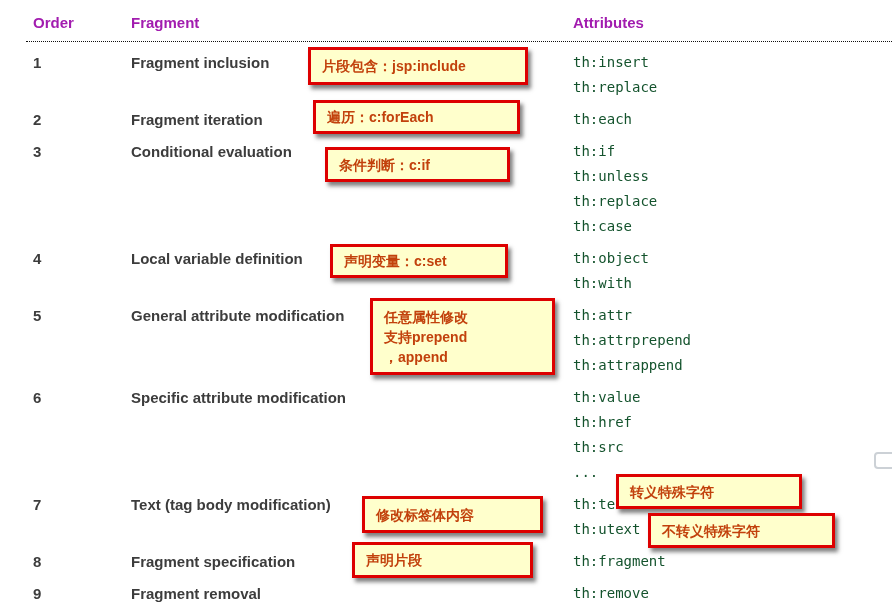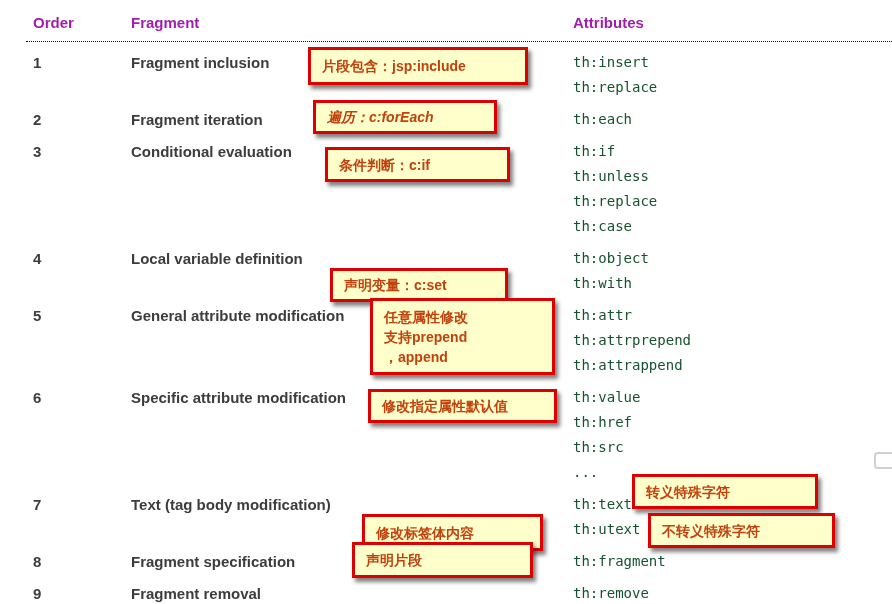--- a/index.html
+++ b/index.html
@@ -132,41 +132,38 @@
       <div class="col-feature cell-feature">Fragment removal</div>
       <div class="col-attrs">
         <div class="attr">th:remove</div>
       </div>
     </div>
   </div>
 
   <div class="callout" style="left:308px; top:47px; width:220px; height:38px;">
     <span class="callout-text">片段包含：jsp:include</span>
   </div>
-  <div class="callout" style="left:313px; top:100px; width:184px; height:34px;font-style:italic;">
+  <div class="callout" style="left:313px; top:100px; width:207px; height:34px;">
     <span class="callout-text">遍历：c:forEach</span>
   </div>
   <div class="callout" style="left:325px; top:147px; width:185px; height:35px;">
     <span class="callout-text">条件判断：c:if</span>
   </div>
-  <div class="callout" style="left:330px; top:244px; width:178px; height:34px;margin-top:24px;">
+  <div class="callout" style="left:330px; top:244px; width:178px; height:34px;">
     <span class="callout-text">声明变量：c:set</span>
   </div>
   <div class="callout" style="left:370px; top:298px; width:185px; height:77px;">
     <span class="callout-text">任意属性修改
 支持prepend
 ，append</span>
   </div>
-  <div class="callout" style="left:368px; top:389px; width:189px; height:34px;">
-    <span class="callout-text">修改指定属性默认值</span>
-  </div>
-  <div class="callout" style="left:362px; top:514px; width:181px; height:37px;">
+  <div class="callout" style="left:362px; top:496px; width:181px; height:37px;">
     <span class="callout-text">修改标签体内容</span>
   </div>
-  <div class="callout" style="left:632px; top:474px; width:186px; height:35px;">
+  <div class="callout" style="left:616px; top:474px; width:186px; height:35px;">
     <span class="callout-text">转义特殊字符</span>
   </div>
   <div class="callout" style="left:648px; top:513px; width:187px; height:35px;">
     <span class="callout-text">不转义特殊字符</span>
   </div>
   <div class="callout" style="left:352px; top:542px; width:181px; height:36px;">
     <span class="callout-text">声明片段</span>
   </div>
 
   <div class="clipped-box"></div>

